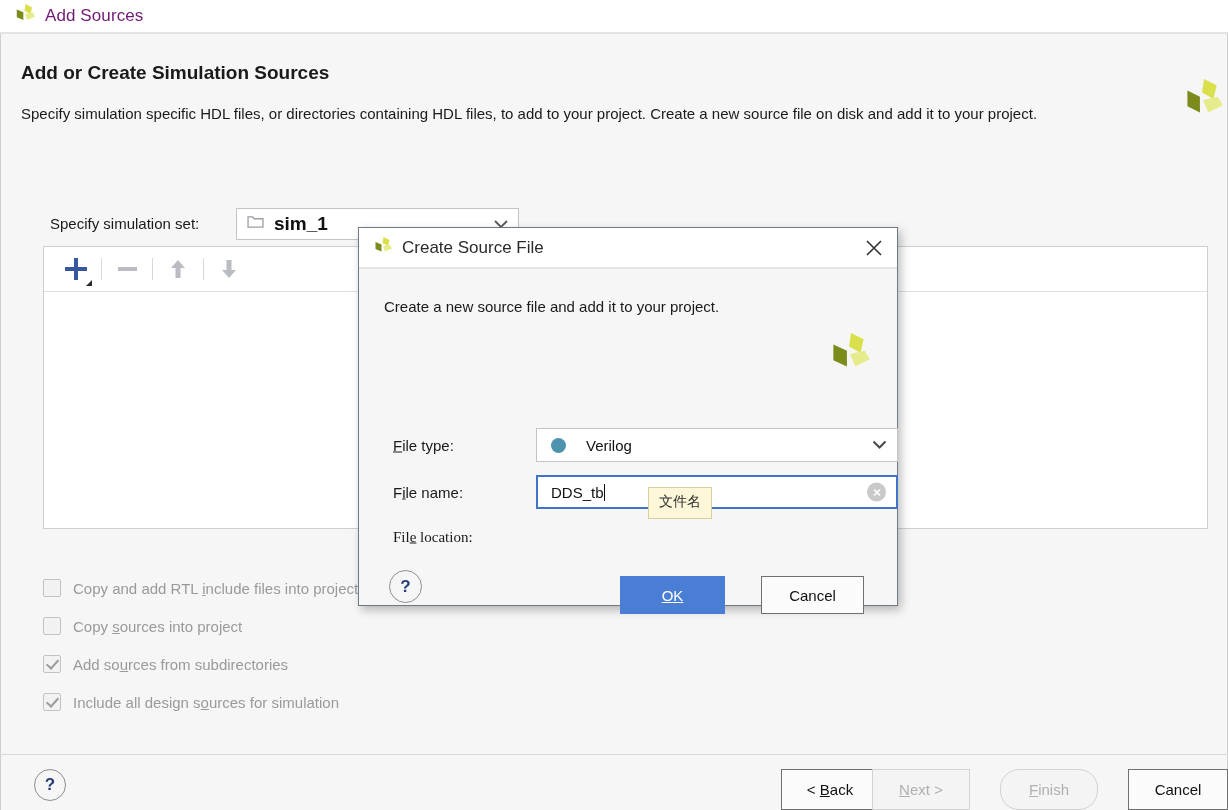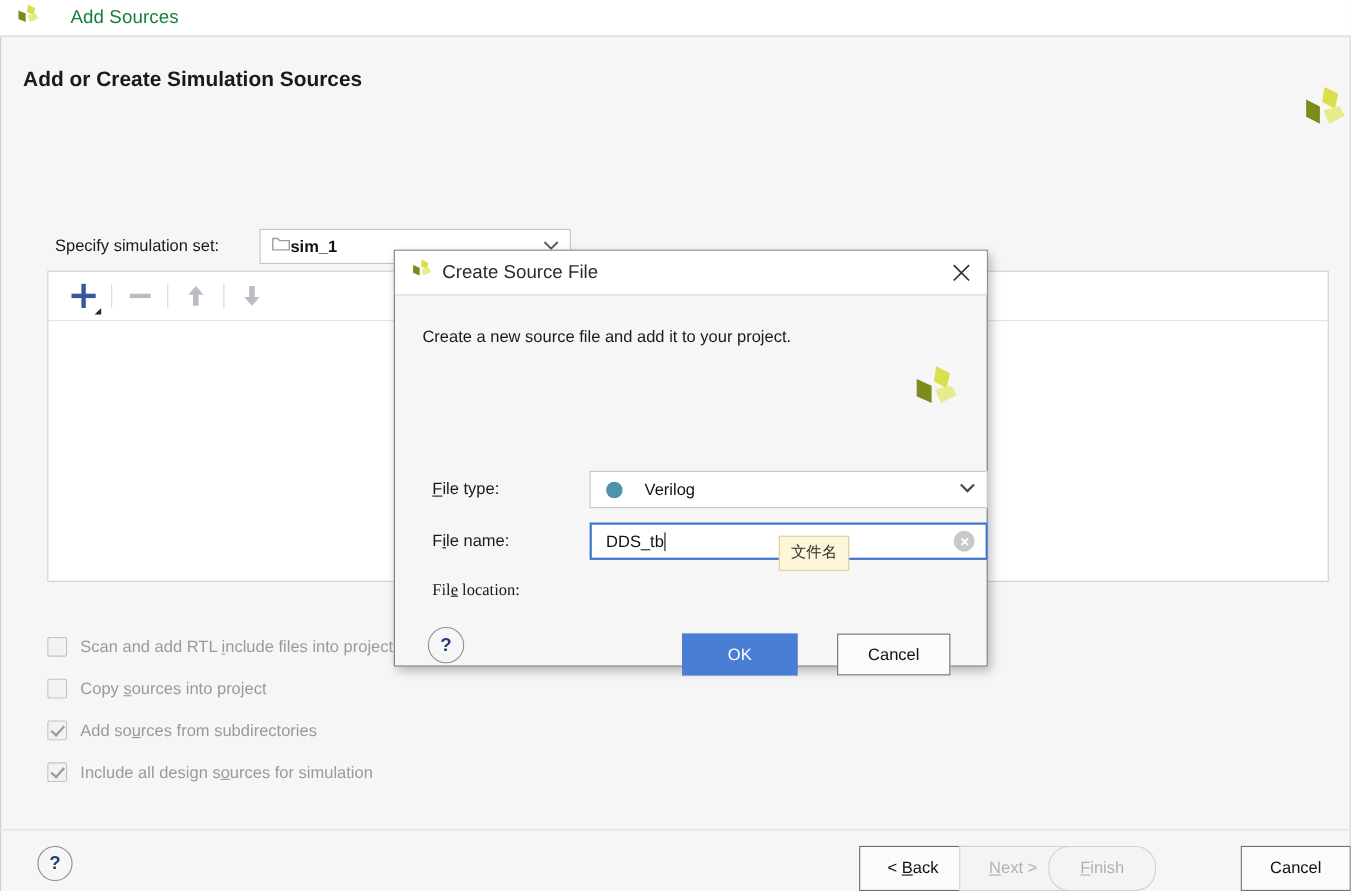--- a/index.html
+++ b/index.html
@@ -23,22 +23,22 @@
     position: absolute;
     left: 0; top: 0;
     width: 1228px; height: 32px;
     background: #ffffff;
     display: flex;
     align-items: center;
     padding-left: 14px;
   }
   .titlebar-text {
     font-size: 17px;
-    color: #15803d;
-    margin-left: 28px;
+    color: #701a75;
+    margin-left: 9px;
     letter-spacing: .1px;
   }
   .titlebar-sep {
     position: absolute;
     left: 0; top: 32px;
     width: 1228px; height: 2px;
     background: #e3e3e3;
   }
 
   
@@ -86,23 +86,24 @@
     position: absolute;
     left: 235px; top: 174px;
     width: 283px; height: 32px;
     background: #ffffff;
     border: 1px solid #c4c4c4;
     display: flex;
     align-items: center;
     padding-left: 10px;
   }
   .simset-combo .txt {
-    font-size: 15px;
+    font-size: 19px;
     color: #111;
     font-weight: bold;
+    margin-left: 10px;
   }
   .combo-caret {
     position: absolute;
     right: 10px; top: 50%;
     transform: translateY(-50%);
   }
 
   
   .list-panel {
     position: absolute;
@@ -326,21 +327,21 @@
     right: 10px; top: 50%;
     transform: translateY(-50%);
     width: 19px; height: 19px;
     border-radius: 50%;
     background: #c9c9c9;
     display: flex; align-items: center; justify-content: center;
   }
 
   .tooltip {
     position: absolute;
-    left: 708px; top: 487px;
+    left: 648px; top: 487px;
     background: #fdf6d8;
     border: 1px solid #d7cf9f;
     padding: 5px 10px 7px 10px;
     font-size: 14px;
     color: #2d2d2d;
     z-index: 40;
     font-family: Liberation Serif, serif;
   }
 
   .modal-help {
@@ -355,20 +356,21 @@
   }
   .btn-ok {
     position: absolute;
     left: 261px; top: 307px;
     width: 105px; height: 38px;
     background: #4a7ed4;
     border: 1px solid #4a7ed4;
     color: #ffffff;
     display: flex; align-items: center; justify-content: center;
     font-size: 15px;
+    text-decoration: underline;
   }
   .btn-cancel {
     position: absolute;
     left: 402px; top: 307px;
     width: 103px; height: 38px;
     background: #fbfbfb;
     border: 1px solid #707070;
     color: #111;
     display: flex; align-items: center; justify-content: center;
     font-size: 15px;
@@ -387,20 +389,21 @@
         <polygon points="20,20 34,17 38,25 24,31" fill="#e6ec8b"></polygon>
       </svg>
     </span>
     <span class="titlebar-text">Add Sources</span>
   </div>
   <div class="titlebar-sep"></div>
 
   <div class="wizard">
 
     <div class="page-title">Add or Create Simulation Sources</div>
+    <div class="page-desc">Specify simulation specific HDL files, or directories containing HDL files, to add to your project. Create a new source file on disk and add it to your project.</div>
 
     <span class="logo logo-header">
       <svg width="42" height="48" viewBox="0 0 40 46">
         <polygon points="22,1 34,7 31,20 20,14" fill="#d9e04b"></polygon>
         <polygon points="6,12 18,18 18,33 6,27" fill="#7d8b1c"></polygon>
         <polygon points="21,21 35,18 40,26 26,33" fill="#e6ec8b"></polygon>
       </svg>
     </span>
 
     <div class="simset-label">Specify simulation set:</div>
@@ -443,21 +446,21 @@
               <polygon points="9,19 16,11 11.5,11 11.5,1 6.5,1 6.5,11 2,11" fill="#b9bcc0"></polygon>
             </svg>
           </span>
         </div>
       </div>
     </div>
 
     <div class="opts">
       <div class="opt-row">
         <span class="cbox"></span>
-        <span class="opt-label"><span>Scan and add RTL </span><u>i</u><span>nclude files into project</span></span>
+        <span class="opt-label"><span>Copy and add RTL </span><u>i</u><span>nclude files into project</span></span>
       </div>
       <div class="opt-row">
         <span class="cbox"></span>
         <span class="opt-label"><span>Copy </span><u>s</u><span>ources into project</span></span>
       </div>
       <div class="opt-row">
         <span class="cbox checked"></span>
         <span class="opt-label"><span>Add so</span><u>u</u><span>rces from subdirectories</span></span>
       </div>
       <div class="opt-row">
@@ -470,21 +473,21 @@
   <div class="botbar-sep"></div>
   <div class="botbar">
     <div class="help-circle">?</div>
   </div>
   <div class="wz-btn" style="left:744px;margin-left:37px;">
     <span><span>&lt; </span><u>B</u><span>ack</span></span>
   </div>
   <div class="wz-btn disabled" style="left:872px;">
     <span><u>N</u><span>ext &gt;</span></span>
   </div>
-  <div class="wz-btn disabled" style="left:953px;border-radius:19px;">
+  <div class="wz-btn disabled" style="left:1000px;border-radius:19px;">
     <span><u>F</u><span>inish</span></span>
   </div>
   <div class="wz-btn" style="left:1128px;width:100px;">
     <span>Cancel</span>
   </div>
 
   <div class="modal">
     <div class="modal-title">
       <span class="logo">
         <svg width="20" height="20" viewBox="0 0 40 40">

